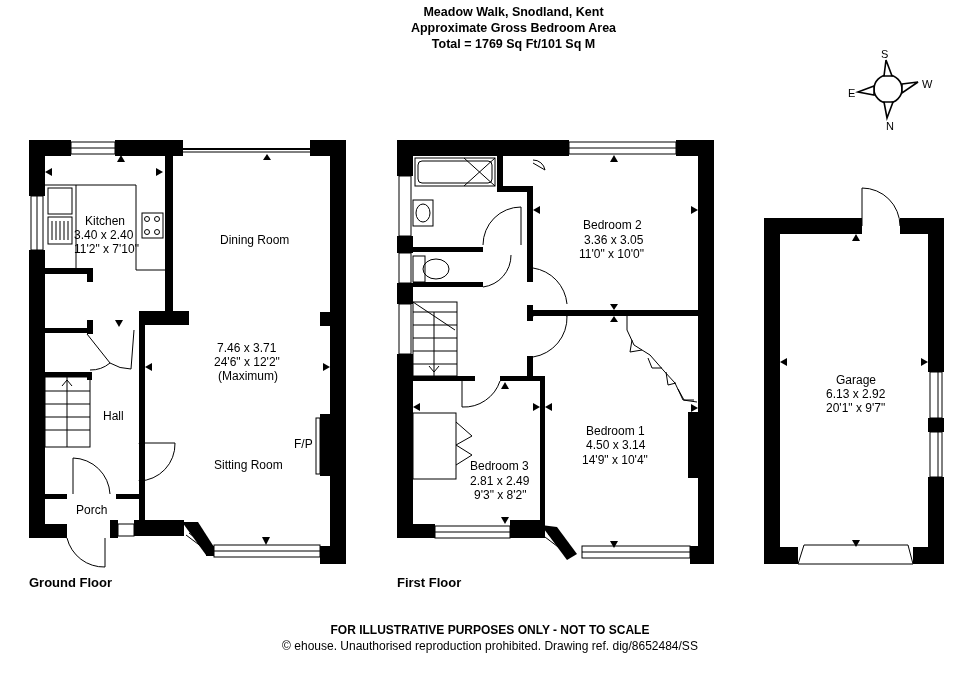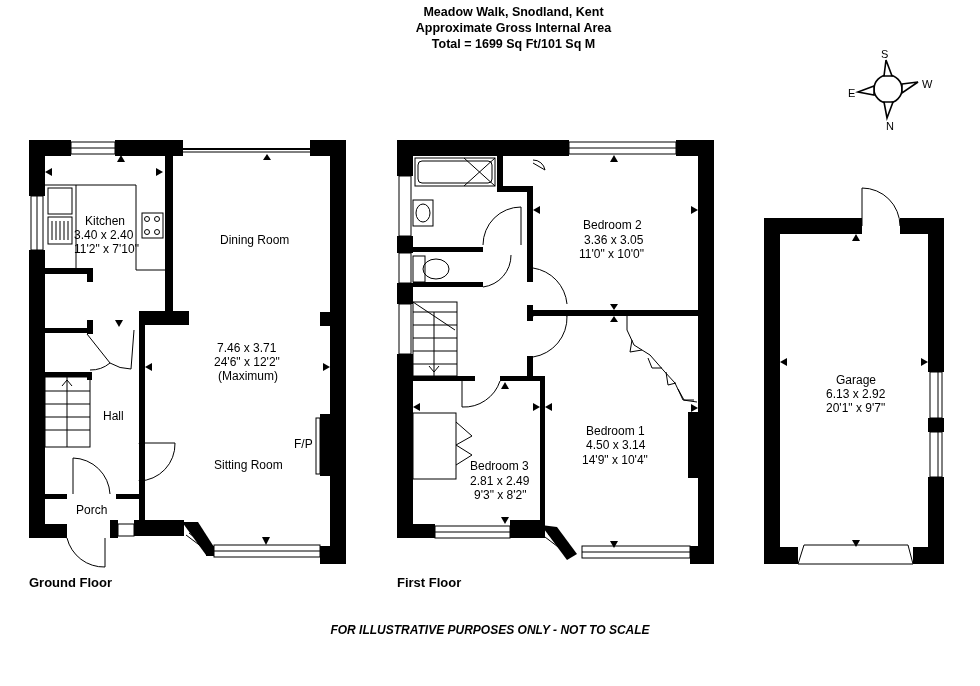--- a/index.html
+++ b/index.html
@@ -3,30 +3,30 @@
 <meta charset="utf-8">
 <style>
   html,body{margin:0;padding:0;background:#fff;}
   body{width:980px;height:686px;position:relative;overflow:hidden;font-family:"Liberation Sans",sans-serif;color:#000;}
   .hdr{position:absolute;left:0;top:4px;width:980px;text-align:center;font-weight:bold;font-size:12.5px;line-height:16px;}
   .hdr div{white-space:nowrap;padding-left:47px;}
   svg.plan{position:absolute;left:0;top:0;}
   .lbl{font-family:"Liberation Sans",sans-serif;font-size:12px;fill:#000;}
   .flab{font-family:"Liberation Sans",sans-serif;font-size:13px;font-weight:bold;fill:#000;}
   .ftr{position:absolute;left:0;top:622px;width:980px;text-align:center;font-size:12px;line-height:16px;}
-  .ftr .b{font-weight:bold;font-style:italic;}
+  .ftr .b{font-weight:bold;}
   .compass-lbl{font-family:"Liberation Sans",sans-serif;font-size:11px;fill:#000;}
 </style>
 </head>
 <body>
 
 <div class="hdr">
   <div>Meadow Walk, Snodland, Kent</div>
-  <div>Approximate Gross Internal Area</div>
-  <div>Total = 1699 Sq Ft/101 Sq M</div>
+  <div>Approximate Gross Bedroom Area</div>
+  <div>Total = 1769 Sq Ft/101 Sq M</div>
 </div>
 
 <svg class="plan" width="980" height="686" viewBox="0 0 980 686">
 
   <g stroke="#000" stroke-width="1.6" fill="#fff">
     <circle cx="888" cy="89" r="14"></circle>
     <polygon points="884,76 886,60 892,76"></polygon>
     <polygon points="884,102 887,118 893,102"></polygon>
     <polygon points="874,86 858,92 874,95"></polygon>
     <polygon points="902,84 918,82 902,93"></polygon>
@@ -303,13 +303,14 @@
     <polygon points="928,362 921,358 921,366"></polygon>
     <polygon points="852,540 856,547 860,540"></polygon>
   </g>
   <text class="lbl" x="836" y="384">Garage</text>
   <text class="lbl" x="826" y="398">6.13 x 2.92</text>
   <text class="lbl" x="826" y="412">20'1" x 9'7"</text>
 </svg>
 
 <div class="ftr">
   <div class="b">FOR ILLUSTRATIVE PURPOSES ONLY - NOT TO SCALE</div>
+  <div>© ehouse. Unauthorised reproduction prohibited. Drawing ref. dig/8652484/SS</div>
 </div>
 
 </body></html>

